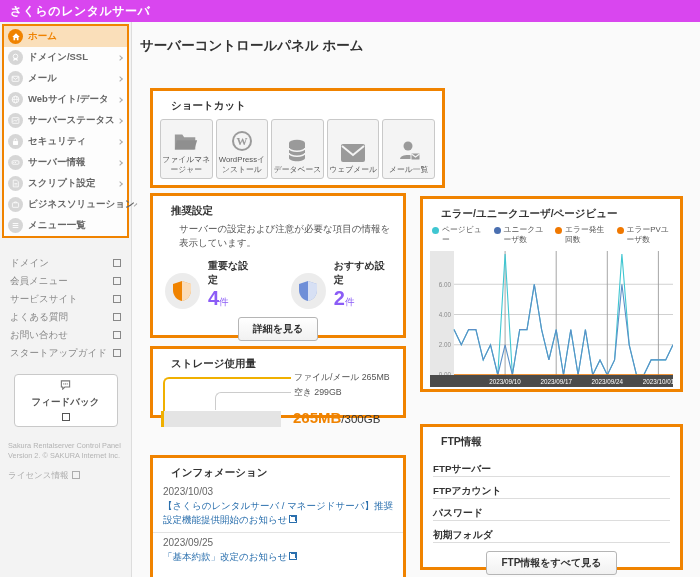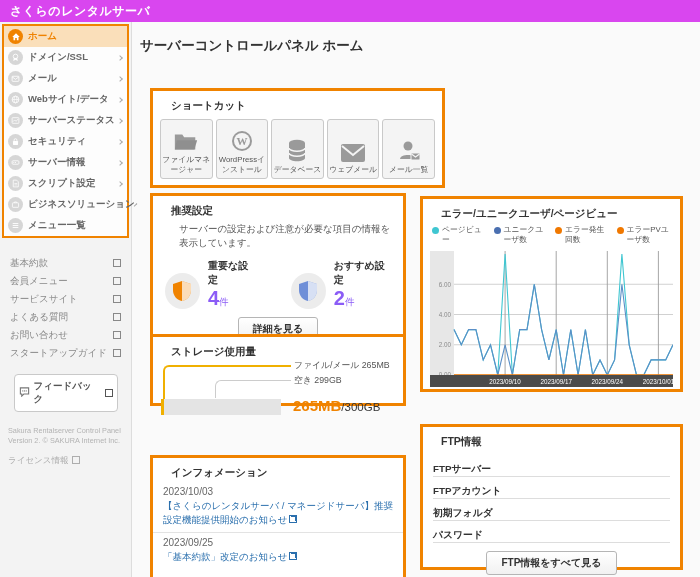--- a/index.html
+++ b/index.html
@@ -18,21 +18,21 @@
   .menu-item.active { background:#fadfba; }
   .menu-item.active .lbl { color:#ef8200; }
   .cir { width:15px; height:15px; min-width:15px; border-radius:50%; background:#d6d6d6; display:flex; align-items:center; justify-content:center; }
   .cir.orange { background:#f08300; }
   .chev { width:4px; height:4px; border-top:1.4px solid #aaa; border-right:1.4px solid #aaa; transform:rotate(45deg); margin-left:auto; }
   .side-links { padding:14px 10px 0 10px; }
   .side-link { display:flex; align-items:center; justify-content:space-between; height:18px; font-size:9.5px; color:#888; cursor:pointer; }
   .ext { width:8px; height:8px; position:relative; display:inline-block; }
   .ext::before { content:""; position:absolute; left:0; bottom:0; width:6px; height:6px; border:1px solid currentColor; }
   .ext::after { content:""; position:absolute; right:0px; top:0px; width:4px; height:4px; border-top:1.2px solid currentColor; border-right:1.2px solid currentColor; }
-  .feedback-btn { margin:12px auto 0 auto; display:flex; align-items:center; gap:4px; width:104px; justify-content:center; padding:5px 4px; background:#fff; border:1px solid #c9c9c9; border-radius:4px; font-size:9.5px; font-weight:bold; color:#555; cursor:pointer; }
+  .feedback-btn { margin:12px auto 0 auto; display:flex; align-items:center; gap:4px; width:104px; justify-content:center; padding:5px 4px; background:#fff; border:1px solid #c9c9c9; border-radius:4px; font-size:9.5px; font-weight:bold; color:#555; cursor:pointer;flex-direction:column; }
   .side-foot { padding:14px 8px 0 8px; font-size:7.3px; color:#b3b3b3; line-height:1.35; }
   .license { margin-top:9px; font-size:8.5px; color:#adadad; display:flex; gap:3px; align-items:center; cursor:pointer; }
 
   
   .page-title { position:absolute; left:140px; top:37px; font-size:13.5px; font-weight:bold; color:#333; }
   .panel { position:absolute; background:#fff; border:3px solid #f08300; }
   .panel-title { font-size:10.5px; font-weight:bold; color:#333; padding:8px 10px 4px 18px; }
 
   .p-shortcut { left:150px; top:88px; width:295px; height:100px; }
   .tiles { display:flex; gap:3px; padding:2px 7px; }
@@ -43,21 +43,21 @@
   .p-recommended { left:150px; top:193px; width:256px; height:145px; }
   .rec-desc { font-size:9.5px; color:#555; padding:0 10px; line-height:1.5;margin-left:16px; }
   .rec-row { display:flex; padding:8px 10px 0 12px; gap:34px; }
   .rec-group { display:flex; gap:8px; align-items:flex-end; }
   .rec-circ { width:36px; height:36px; border-radius:50%; background:#ececec; display:flex; align-items:center; justify-content:center; }
   .rec-label { font-size:10px; font-weight:bold; color:#333; }
   .rec-count { font-size:20px; font-weight:bold; color:#8b5cf6; line-height:1.1; }
   .rec-count small { font-size:9.5px; font-weight:normal; }
   .btn { display:block; margin:8px auto 0 auto; padding:4px 14px; background:linear-gradient(#fff,#f1f1f1); border:1px solid #b5b5b5; border-radius:3px; font-size:10px; font-weight:bold; color:#333; cursor:pointer; font-family:inherit; }
 
-  .p-storage { left:150px; top:334px; width:256px; height:72px; }
+  .p-storage { left:150px; top:346px; width:256px; height:72px; }
   .callout-y { position:absolute; left:10px; top:28px; width:128px; height:34px; border-left:2px solid #f0b000; border-top:2px solid #f0b000; border-top-left-radius:6px; }
   .callout-g { position:absolute; left:62px; top:43px; width:76px; height:18px; border-left:1.5px solid #ccc; border-top:1.5px solid #ccc; border-top-left-radius:6px; }
   .st-lbl1 { position:absolute; left:141px; top:23px; font-size:8.8px; color:#555; }
   .st-lbl2 { position:absolute; left:141px; top:38px; font-size:8.8px; color:#555; }
   .st-bar { position:absolute; left:8px; top:62px; width:120px; height:16px; display:flex; }
   .st-used { width:3px; background:#f0b000; }
   .st-free { flex:1; background:#e4e4e4; }
   .st-total { position:absolute; left:140px; top:60px; }
   .st-total .used-txt { font-size:15px; font-weight:bold; color:#f08300; }
   .st-total .total-txt { font-size:11.5px; color:#333; }
@@ -196,21 +196,21 @@
         <svg width="9" height="9" viewBox="0 0 16 16">
             <path d="M3 4.5 H13 M3 8 H13 M3 11.5 H13" stroke="#fff" stroke-width="1.6"></path>
           </svg>
       </span>
       <span class="lbl">メニュー一覧</span>
     </div>
   </div>
 
   <div class="side-links">
     <div class="side-link">
-        <span>基本約款</span>
+        <span>ドメイン</span>
         <span class="ext"></span>
       </div>
     <div class="side-link">
         <span>会員メニュー</span>
         <span class="ext"></span>
       </div>
     <div class="side-link">
         <span>サービスサイト</span>
         <span class="ext"></span>
       </div>
@@ -409,20 +409,20 @@
 <div class="panel p-ftp">
   <div class="panel-title">FTP情報</div>
   <div class="ftp-rows">
     <div class="ftp-row">
         <span class="ftp-lbl">FTPサーバー</span>
       </div>
     <div class="ftp-row">
         <span class="ftp-lbl">FTPアカウント</span>
       </div>
     <div class="ftp-row">
+        <span class="ftp-lbl">パスワード</span>
+      </div>
+    <div class="ftp-row">
         <span class="ftp-lbl">初期フォルダ</span>
       </div>
-    <div class="ftp-row">
-        <span class="ftp-lbl">パスワード</span>
-      </div>
   </div>
   <button class="btn">FTP情報をすべて見る</button>
 </div>
 
 </body></html>

